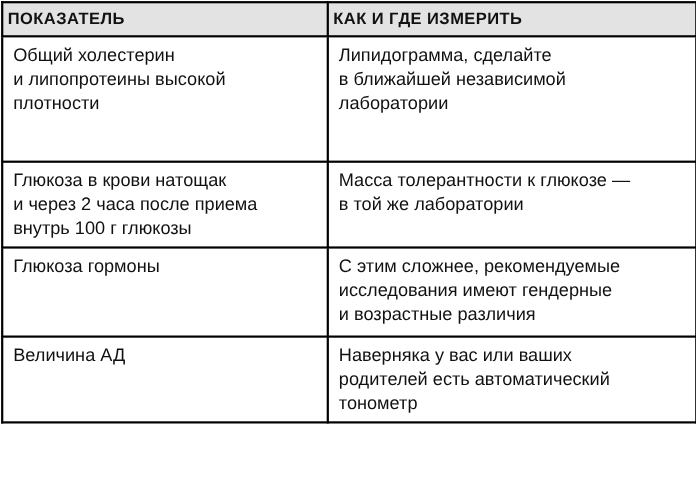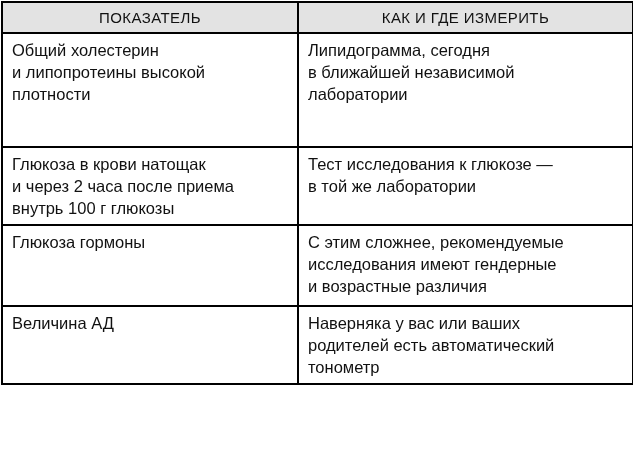--- a/index.html
+++ b/index.html
@@ -31,23 +31,22 @@
     vertical-align: top;
     text-align: left;
     font-size: 16.5px;
     line-height: 22px;
     padding: 5px 8px 5px 9px;
     white-space: pre-line;
     overflow: hidden;
   }
   thead th {
     background: #e3e3e3;
-    text-align: center;
     vertical-align: middle;
-    font-weight: 400;
+    font-weight: 700;
     font-size: 15px;
     letter-spacing: 0.4px;
     height: 31px;
     padding: 3px 4px;
     white-space: nowrap;
   }
   tbody tr:nth-child(1) td { height: 114px; }
   tbody tr:nth-child(2) td { height: 60px; }
   tbody tr:nth-child(3) td { height: 81px; }
   tbody tr:nth-child(4) td { height: 75px; }
@@ -66,29 +65,29 @@
       <tr>
         <th>ПОКАЗАТЕЛЬ</th>
         <th>КАК И ГДЕ ИЗМЕРИТЬ</th>
       </tr>
     </thead>
     <tbody>
       <tr>
         <td>Общий холестерин
 и липопротеины высокой
 плотности</td>
-        <td>Липидограмма, сегодня
+        <td>Липидограмма, сделайте
 в ближайшей независимой
 лаборатории</td>
       </tr>
       <tr>
         <td>Глюкоза в крови натощак
 и через 2 часа после приема
 внутрь 100 г глюкозы</td>
-        <td>Тест исследования к глюкозе —
+        <td>Масса толерантности к глюкозе —
 в той же лаборатории</td>
       </tr>
       <tr>
         <td>Глюкоза гормоны</td>
         <td>С этим сложнее, рекомендуемые
 исследования имеют гендерные
 и возрастные различия</td>
       </tr>
       <tr>
         <td>Величина АД</td>

